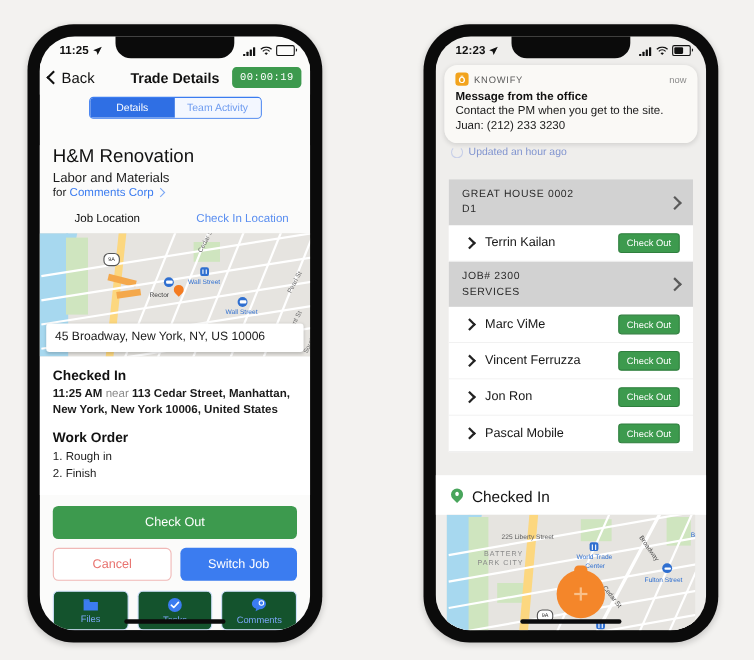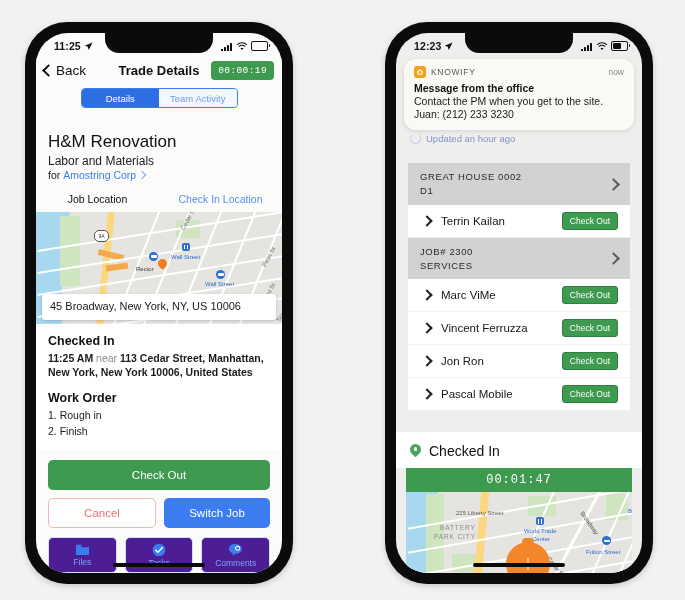--- a/index.html
+++ b/index.html
@@ -119,21 +119,21 @@
   .btn-cancel{
     flex:1;text-align:center;background:#fff;color:#e8736f;border:1px solid #f0b8b6;
     border-radius:5px;padding:8px 0;font-size:11.5px;cursor:pointer;font-family:inherit;
   }
   .btn-switch{
     flex:1;text-align:center;background:#3b7cf0;color:#fff;border:none;
     border-radius:5px;padding:9px 0;font-size:11.5px;cursor:pointer;font-family:inherit;
   }
   .icon-row{display:flex;gap:8px;margin:0 12px 0 12px;}
   .icon-btn{
-    flex:1;border:1px solid #cfe0fb;border-radius:5px;background:#4c1d95;
+    flex:1;border:1px solid #cfe0fb;border-radius:5px;background:#14532d;
     display:flex;flex-direction:column;align-items:center;gap:1px;padding:5px 0 4px 0;cursor:pointer;
   }
   .icon-btn span{font-size:8.5px;color:#7aa6f5;}
 
   
   .rp{display:flex;flex-direction:column;height:100%;background:#efeeec;}
   .notif{
     margin:2px 8px 0 8px;background:rgba(250,249,246,.97);border-radius:12px;
     padding:7px 10px 9px 10px;box-shadow:0 1px 5px rgba(0,0,0,.12);position:relative;z-index:20;
   }
@@ -272,21 +272,21 @@
         <div class="seg">
           <div class="on">Details</div>
           <div class="off">Team Activity</div>
         </div>
 
         <div class="lp-head">
           <h1 class="title">H&amp;M Renovation</h1>
           <div class="sub1">Labor and Materials</div>
           <div class="sub2">
             <span>for</span>
-            <a href="#">Amostring Corp</a>
+            <a href="#">Comments Corp</a>
             <span class="chev-r-sm"></span>
           </div>
         </div>
 
         <div class="loctabs">
           <div class="act">Job Location</div>
           <div class="ina">Check In Location</div>
         </div>
 
         <div class="map">
@@ -475,21 +475,20 @@
             <span class="worker-name">Pascal Mobile</span>
             <button class="co-btn">Check Out</button>
           </div>
         </div>
 
         <div class="checked-bar">
           <span class="pin"></span>
           <span class="checked-txt">Checked In</span>
         </div>
 
-        <div class="timer-bar">00:01:47</div>
 
         <div class="map2">
           <div class="blk" style="left:0;top:0;right:0;bottom:0;"></div>
           <div class="water" style="left:0;top:0;width:22px;height:120px;"></div>
           <div class="water" style="left:16px;top:0;width:12px;height:46px;transform:skewX(-10deg);"></div>
           <div class="park" style="left:20px;top:2px;width:18px;height:110px;"></div>
           <div class="park" style="left:122px;top:4px;width:28px;height:20px;"></div>
           <div class="park" style="left:46px;top:62px;width:24px;height:18px;"></div>
           <div class="park" style="left:200px;top:2px;width:22px;height:26px;"></div>
           <div class="rd-y" style="left:70px;top:0;width:8px;height:120px;transform:skewX(-5deg);"></div>

